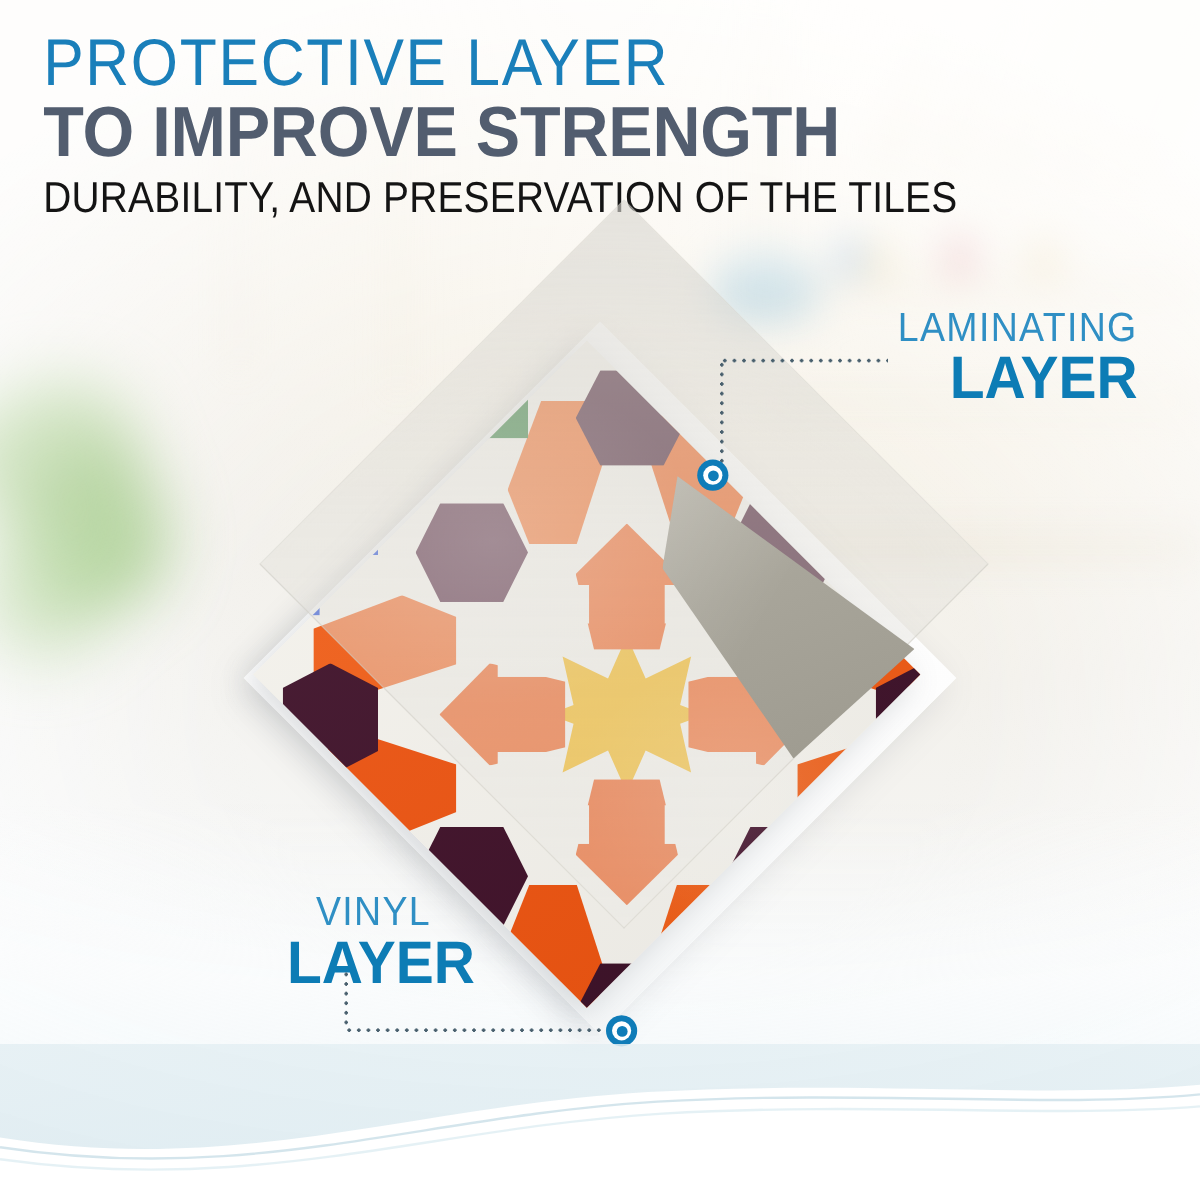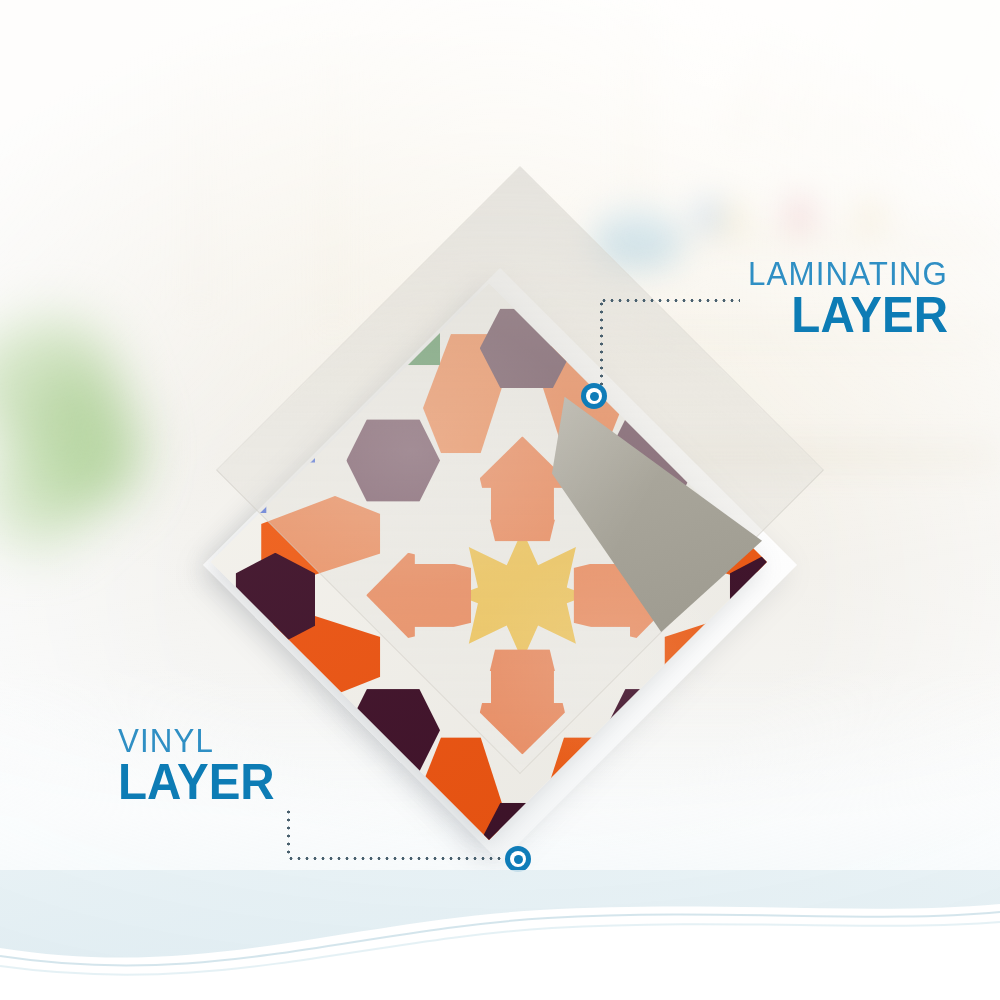--- a/index.html
+++ b/index.html
@@ -113,21 +113,21 @@
     font-size:34px;line-height:34px;letter-spacing:1.2px;font-weight:300;color:#2f8fc4;
     transform:scaleX(.92);white-space:nowrap;
   }
   .co-bold{
     font-size:50px;line-height:50px;letter-spacing:0px;font-weight:700;color:#0d7cb5;
     transform:scaleX(.95);white-space:nowrap;
   }
   .co-right{text-align:right;}
   .co-right .co-thin{transform-origin:right center;}
   .co-right .co-bold{transform-origin:right center;}
-  .co-left{text-align:left;}
+  .co-left{text-align:center;margin-top:20px;}
   .co-left .co-thin{transform-origin:left center;}
   .co-left .co-bold{transform-origin:left center;}
 
   .leader{position:absolute;}
   .dot-h{
     position:absolute;height:3px;
     background-image:radial-gradient(circle, #49606e 0 1.4px, transparent 1.6px);
     background-size:8px 3px;background-repeat:repeat-x;
   }
   .dot-v{
@@ -186,20 +186,25 @@
   <div class="bg-layer bg-blur-soft">
     <div class="plant" style="left:-34px;top:318px;width:150px;height:120px;background:#9ec77f;opacity:.85;"></div>
     <div class="plant" style="left:8px;top:372px;width:130px;height:140px;background:#8dbd6d;opacity:.75;"></div>
     <div class="plant" style="left:-20px;top:430px;width:110px;height:120px;background:#a8cf8d;opacity:.6;"></div>
     <div class="plant" style="left:52px;top:408px;width:80px;height:96px;background:#97c57a;opacity:.5;"></div>
   </div>
 
   <div class="vigwhite"></div>
   <div class="floorfade"></div>
 
+  <div class="headline">
+    <div class="hl1">PROTECTIVE LAYER</div>
+    <div class="hl2">TO IMPROVE STRENGTH</div>
+    <div class="hl3">DURABILITY, AND PRESERVATION OF THE TILES</div>
+  </div>
 
   <div class="comp">
 
     <div class="vinyl-sheet"></div>
 
     <div class="tile-wrap">
       <div class="tile-inner">
         <div class="zel">
 
           <div class="p" style="inset:0;background:#f6f4ee;"></div>

